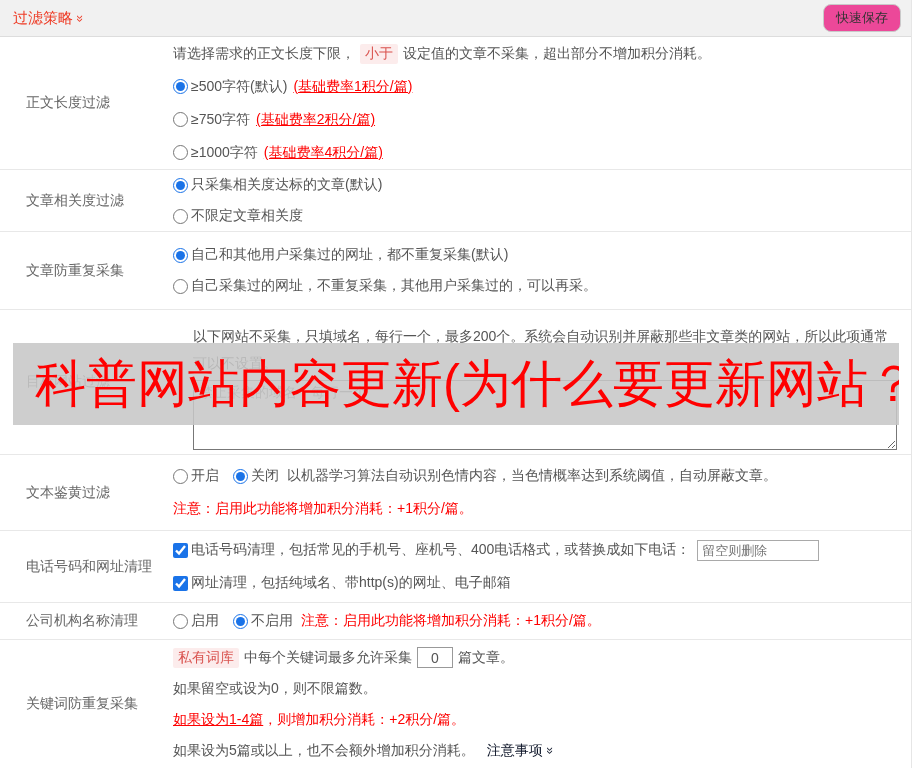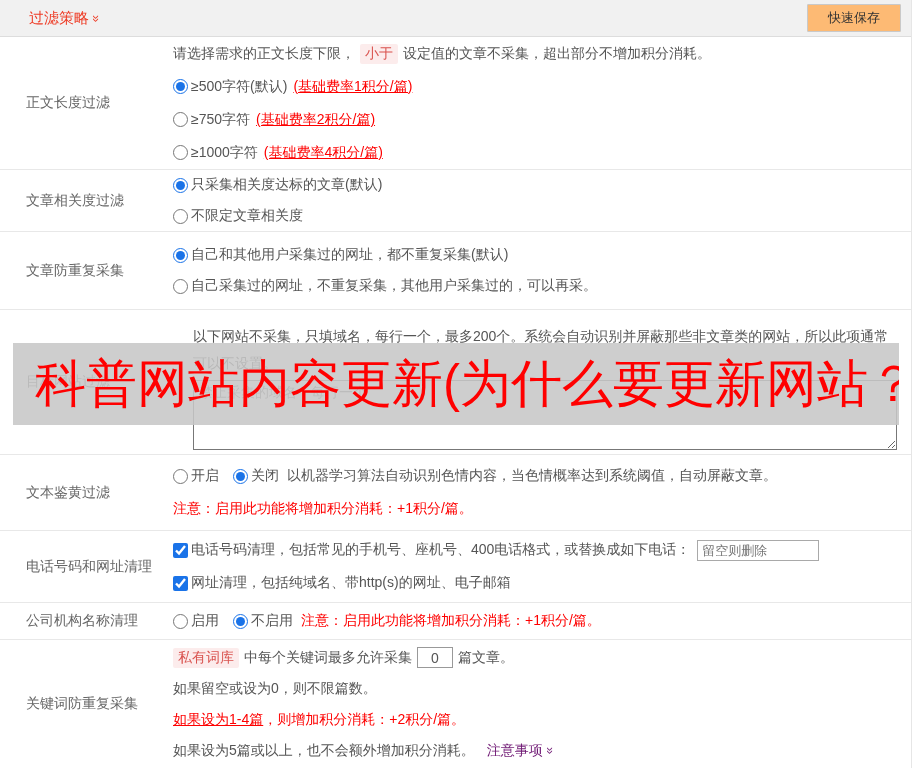--- a/index.html
+++ b/index.html
@@ -21,38 +21,38 @@
   .topbar {
     height: 37px;
     background: #f1f1f1;
     border-bottom: 1px solid #ddd;
     display: flex; align-items: center;
     padding: 0 10px 0 13px;
   }
   .topbar .title {
     color: #ee3a24;
     font-size: 15px;
-    display: flex; align-items: center; margin-left: 16px;
+    display: flex; align-items: center;
   }
   .chevron {
     display: inline-block;
     transform: rotate(90deg);
     font-size: 13px;
     margin-left: 4px;
     line-height: 1;
   }
   .save-btn {
     margin-left: auto;
     font-family: inherit;
     font-size: 13px;
     color: #333;
-    background: #fdba74;
+    background: #ec4899;
     border: 1px solid #c9c9c9;
-    border-radius: 1px;
-    padding: 4px 20px;
+    border-radius: 8px;
+    padding: 4px 12px;
     cursor: pointer;
   }
   
   .row {
     display: flex;
     border-bottom: 1px solid #e8e8e8;
     width: 100%;
   }
   .row .label-col {
     flex: 0 0 173px;
@@ -82,21 +82,21 @@
   .ul  { text-decoration: underline; }
   .cost { color: #fe0000; text-decoration: underline; margin-left: 6px; }
   .tag {
     color: #d9534f;
     background: #fcecec;
     padding: 1px 5px;
     border-radius: 2px;
     margin: 0 5px;
   }
   .desc-wrap { white-space: normal; line-height: 27px; max-width: 716px; }
-  .link { color: #701a75; margin-left: 12px; cursor: pointer; display: inline-flex; align-items: center; text-decoration: none; }
+  .link { color: #0f172a; margin-left: 12px; cursor: pointer; display: inline-flex; align-items: center; text-decoration: none; }
   
   .domain-textarea {
     width: 704px; height: 70px;
     border: 1px solid #777;
     font-family: inherit; font-size: 14px;
     padding: 3px 5px;
     color: #555;
     resize: both;
     margin-top: 3px;
   }

